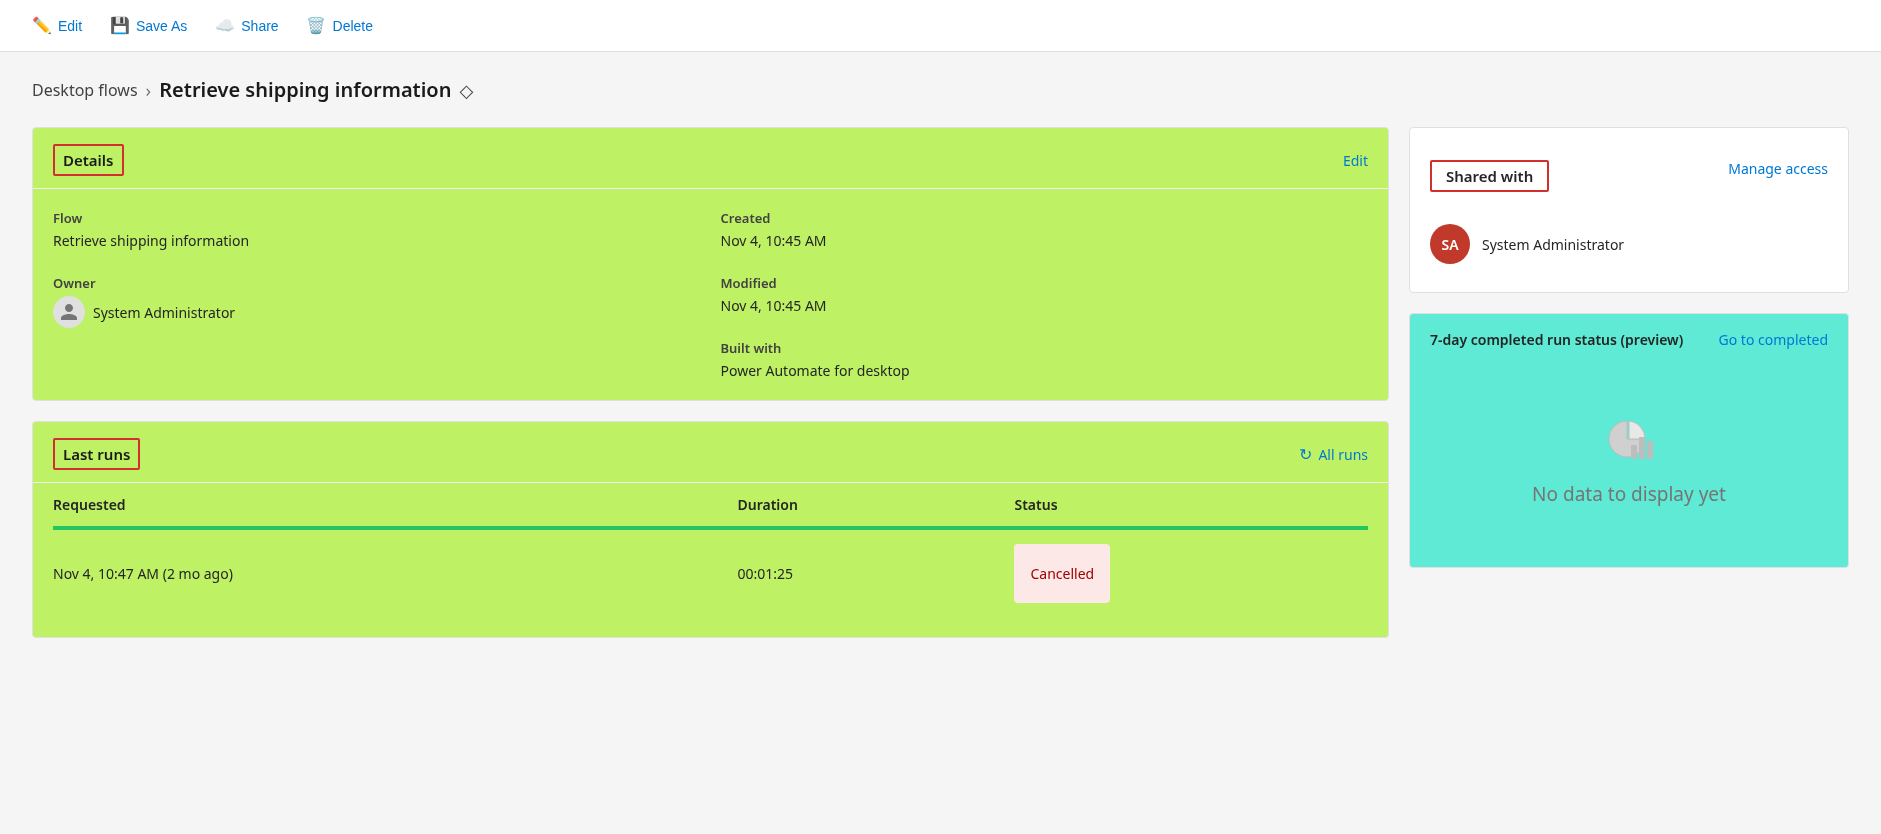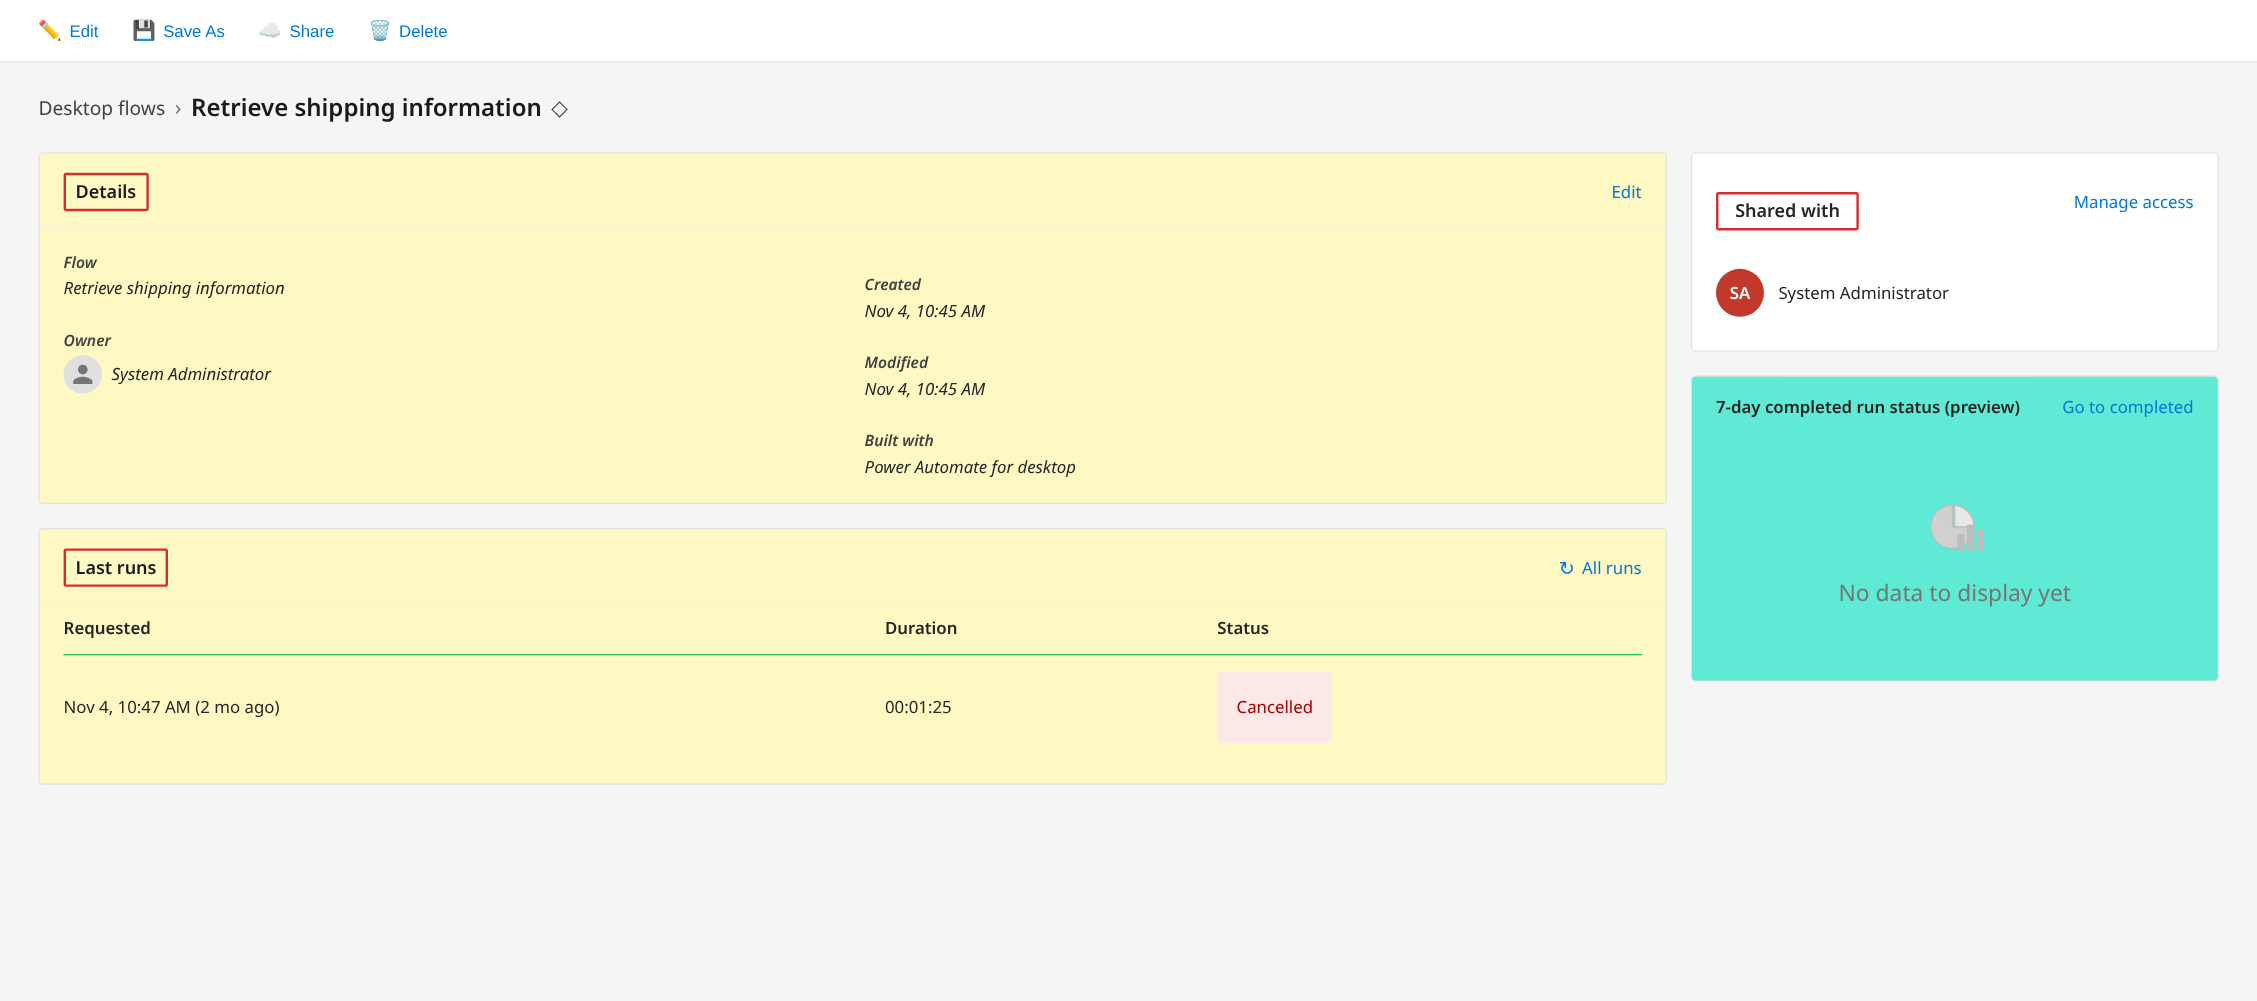--- a/index.html
+++ b/index.html
@@ -74,21 +74,21 @@
     
     .left-column {
       flex: 1;
       display: flex;
       flex-direction: column;
       gap: 20px;
     }
 
     
     .card {
-      background: #fef9c3;
+      background: #bef264;
       border: 1px solid #e0e0e0;
       border-radius: 4px;
     }
 
     
     .card-header {
       display: flex;
       align-items: center;
       justify-content: space-between;
       padding: 16px 20px 12px;
@@ -111,21 +111,20 @@
       align-items: center;
       gap: 6px;
     }
 
     
     .details-body {
       padding: 20px;
       display: grid;
       grid-template-columns: 1fr 1fr;
       gap: 20px;
-      font-style: italic;
     }
     .detail-group { display: flex; flex-direction: column; gap: 4px; }
     .detail-label { font-size: 13px; font-weight: 600; color: #424242; }
     .detail-value { font-size: 14px; color: #252525; }
     .owner-row { display: flex; align-items: center; gap: 8px; }
     .owner-avatar {
       width: 32px;
       height: 32px;
       border-radius: 50%;
       background: #e0e0e0;
@@ -137,21 +136,21 @@
     }
 
     
     .runs-table {
       width: 100%;
       border-collapse: collapse;
       padding: 0 20px;
     }
     .runs-table-wrap { padding: 0 20px 20px; }
     .runs-table thead tr {
-      border-bottom: 1px solid #22c55e;
+      border-bottom: 4px solid #22c55e;
       margin-left: 36px;
     }
     .runs-table th {
       font-size: 14px;
       font-weight: 600;
       color: #252525;
       text-align: left;
       padding: 12px 0;
     }
     .runs-table td {
@@ -314,21 +313,21 @@
                 <div class="owner-avatar">
                   <svg width="20" height="20" viewBox="0 0 24 24" fill="#757575">
                     <path d="M12 12c2.7 0 4.8-2.1 4.8-4.8S14.7 2.4 12 2.4 7.2 4.5 7.2 7.2 9.3 12 12 12zm0 2.4c-3.2 0-9.6 1.6-9.6 4.8v2.4h19.2v-2.4c0-3.2-6.4-4.8-9.6-4.8z"></path>
                   </svg>
                 </div>
                 <span class="detail-value">System Administrator</span>
               </div>
             </div>
           </div>
 
-          <div style="display:flex;flex-direction:column;gap:24px;margin-top:19px;">
+          <div style="display:flex;flex-direction:column;gap:24px;">
             <div class="detail-group">
               <span class="detail-label">Created</span>
               <span class="detail-value">Nov 4, 10:45 AM</span>
             </div>
             <div class="detail-group">
               <span class="detail-label">Modified</span>
               <span class="detail-value">Nov 4, 10:45 AM</span>
             </div>
             <div class="detail-group">
               <span class="detail-label">Built with</span>

